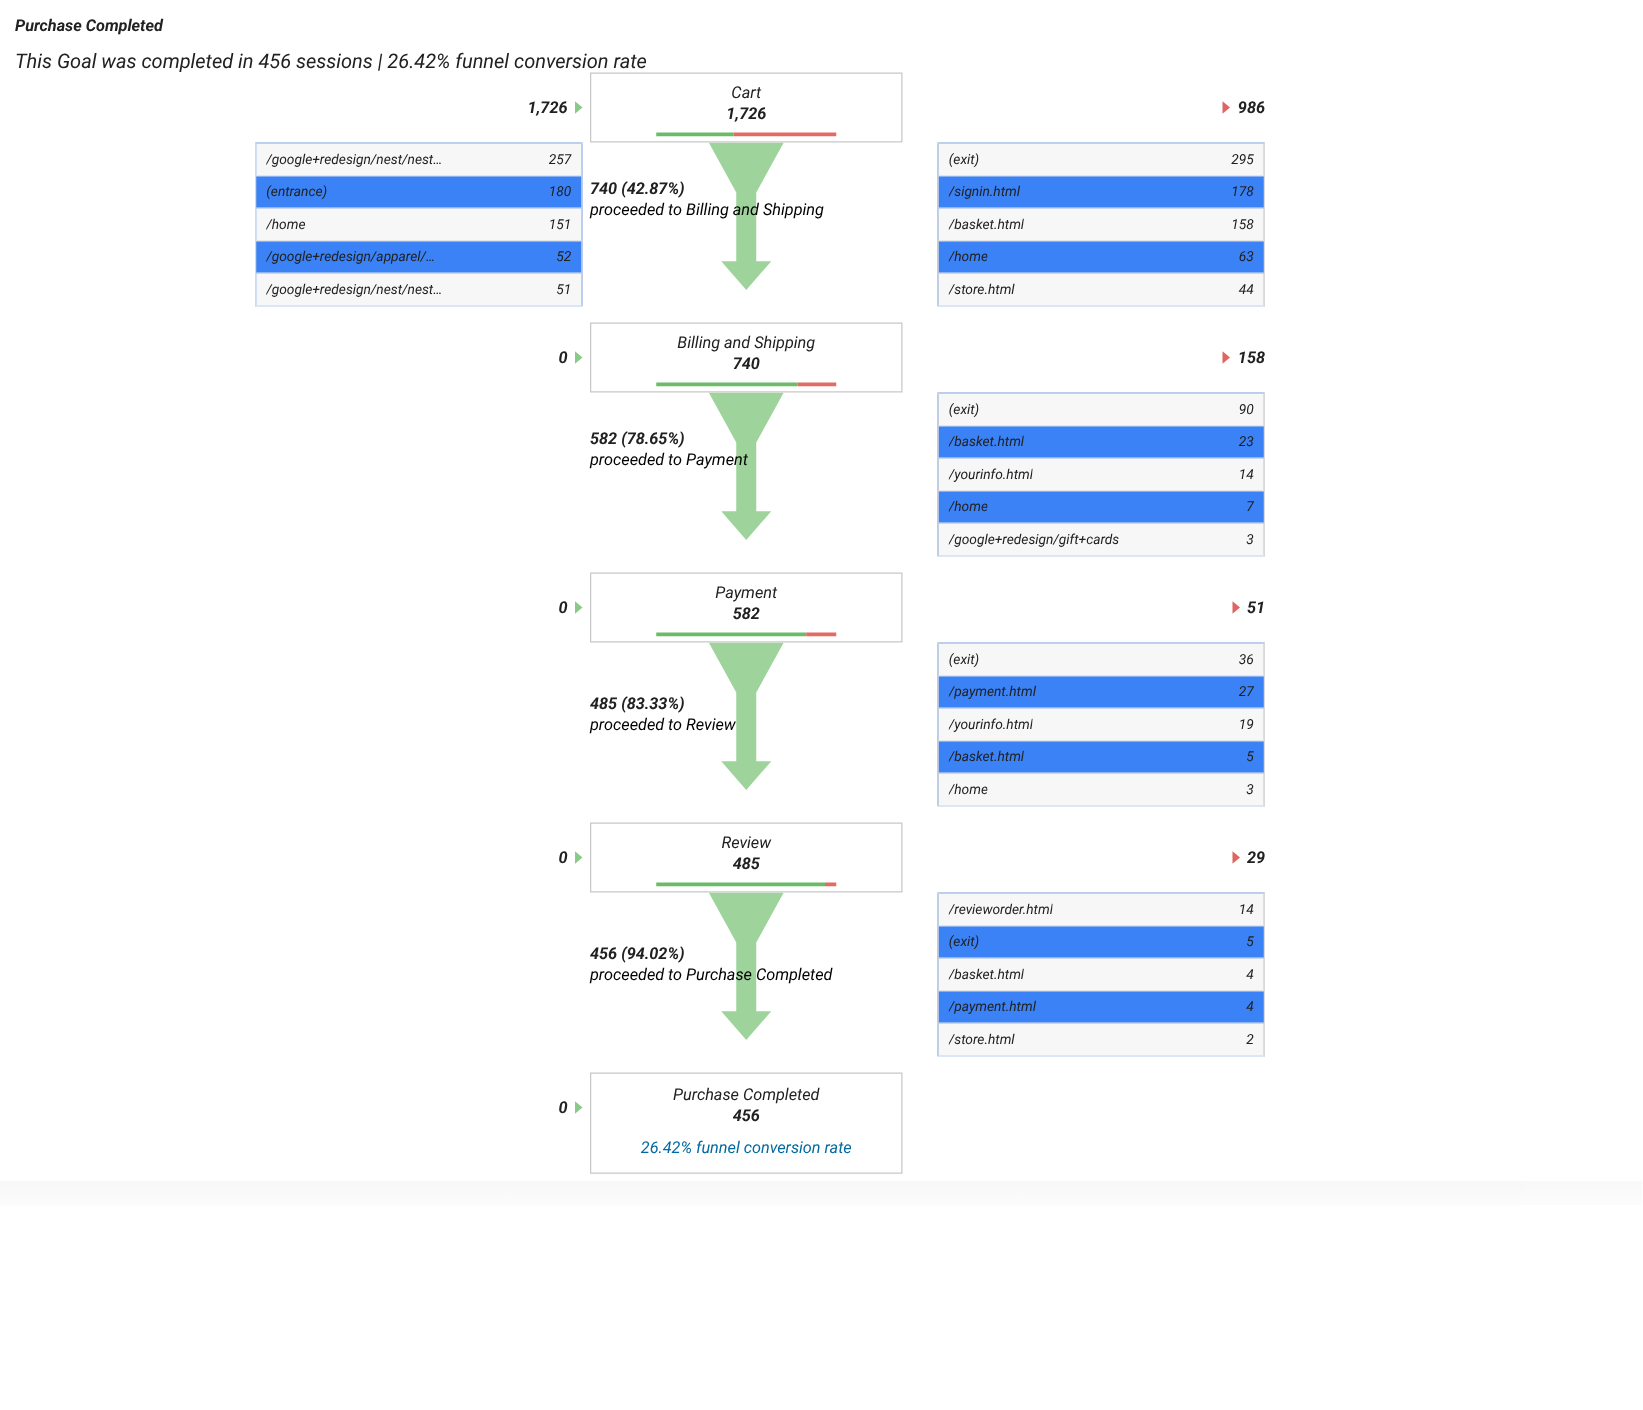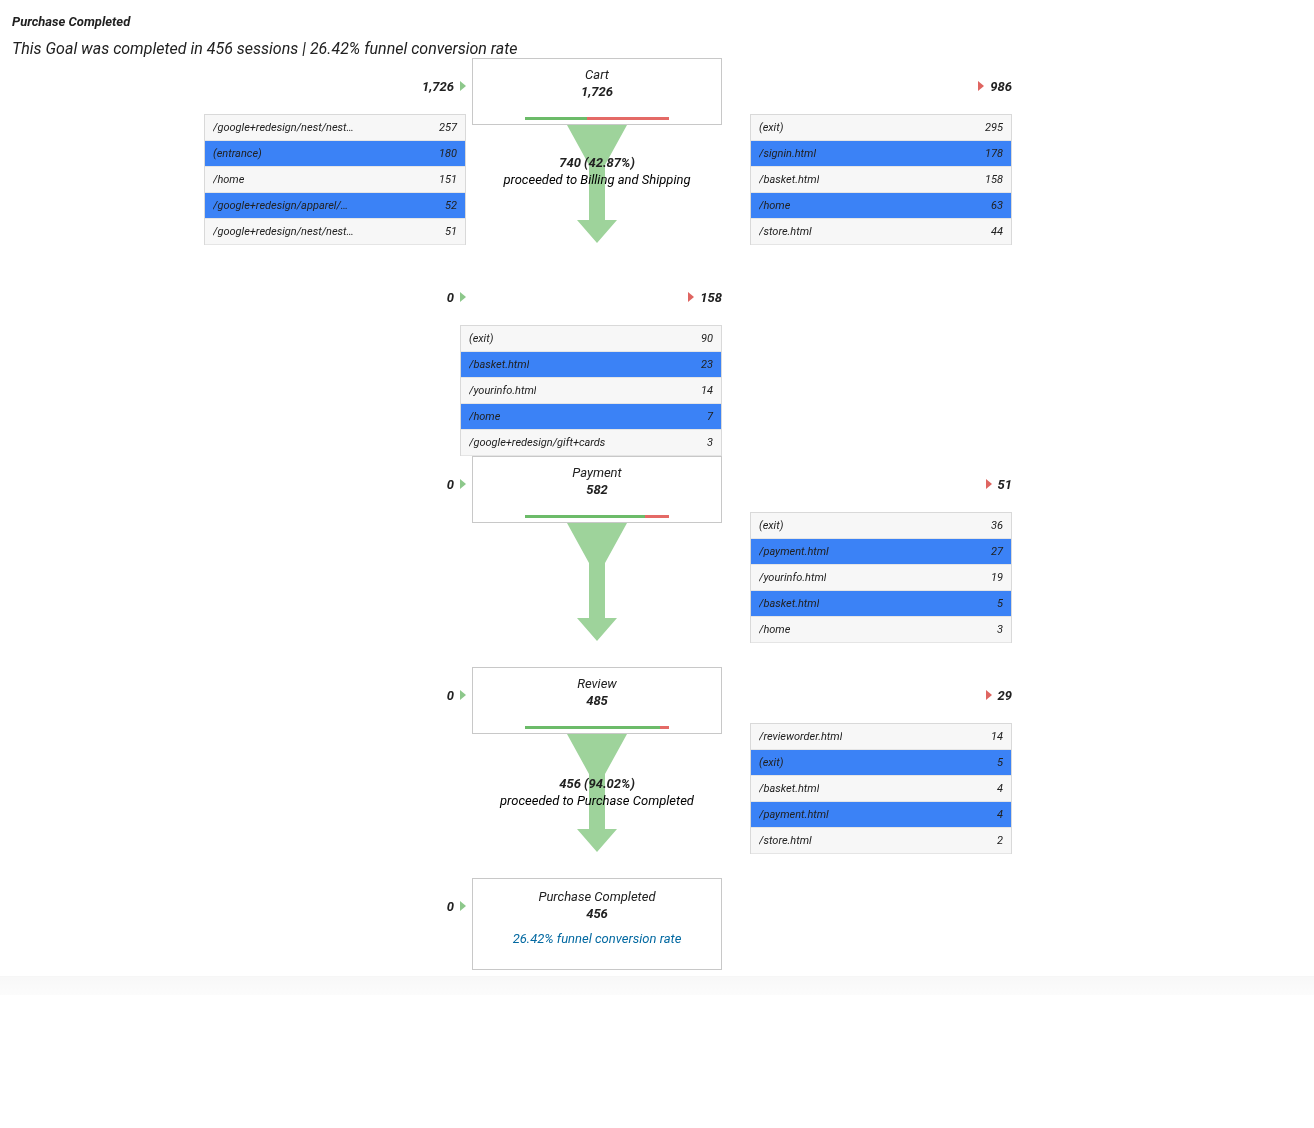--- a/index.html
+++ b/index.html
@@ -98,21 +98,21 @@
   }
   .path-row .cnt {
     flex: 0 0 auto;
     padding-left: 6px;
     text-align: right;
   }
   .step-box {
     border: 1px solid #c8c8c8;
     background: #fff;
     text-align: center;
-    padding: 8px 6px 16px;
+    padding: 8px 6px 5px;
     position: relative;
     height: 41px;
     box-sizing: content-box;
   }
   .step-box.final {
     height: 64px;
     padding-top:10px;
   }
   .step-name {
     font-size: 13px;
@@ -133,21 +133,21 @@
   .bar-green { background: #6cbb69; }
   .bar-red { background: #e46a66; }
   .conv-rate {
     font-size: 13px;
     margin-top: 10px;
     color: #0369a1;
   }
   .down-area {
     height: 120px;
     position: relative;
-    text-align: center;
+    text-align: left;
   }
   .down-area svg {
     position: absolute;
     top: 0; left: 0;
     width: 100%; height: 120px;
     pointer-events: none;
   }
   .down-text {
     position: relative;
     z-index: 2;
@@ -260,20 +260,40 @@
           </div>
         </div>
       </div>
       <div class="step-row">
         <div class="col-in">
           <div class="in-count">
             <span>0</span>
             <span class="tri-in"></span>
           </div>
         </div>
+        <div class="col-step">
+          <div class="step-box">
+            <div class="step-name">Billing and Shipping</div>
+            <div class="step-value">740</div>
+            <div class="bar">
+              <div class="bar-green" style="flex: 0.7865 1 0%;"></div>
+              <div class="bar-red" style="flex: 0.2135 1 0%;"></div>
+            </div>
+          </div>
+          <div class="down-area">
+            <svg viewBox="0 0 250 120" preserveAspectRatio="none">
+              <path d="M95,0 L155,0 L133,40 L133,95 L145,95 L125,118 L105,95 L117,95 L117,40 Z" fill="#9ed39b"></path>
+            </svg>
+            <div class="down-text">
+              <div class="stat">582 (78.65%)</div>
+              <div class="desc">proceeded to Payment</div>
+            </div>
+          </div>
+          <div class="gap"></div>
+        </div>
         <div class="col-out">
           <div class="out-count">
             <span class="tri-out"></span>
             <span>158</span>
           </div>
           <div class="path-table">
             <div class="path-row">
               <span class="pth">(exit)</span>
               <span class="cnt">90</span>
             </div>
@@ -309,20 +329,24 @@
             <div class="step-value">582</div>
             <div class="bar">
               <div class="bar-green" style="flex: 0.8333 1 0%;"></div>
               <div class="bar-red" style="flex: 0.1667 1 0%;"></div>
             </div>
           </div>
           <div class="down-area">
             <svg viewBox="0 0 250 120" preserveAspectRatio="none">
               <path d="M95,0 L155,0 L133,40 L133,95 L145,95 L125,118 L105,95 L117,95 L117,40 Z" fill="#9ed39b"></path>
             </svg>
+            <div class="down-text shift">
+              <div class="stat">485 (83.33%)</div>
+              <div class="desc">proceeded to Review</div>
+            </div>
           </div>
           <div class="gap"></div>
         </div>
         <div class="col-out">
           <div class="out-count">
             <span class="tri-out"></span>
             <span>51</span>
           </div>
           <div class="path-table">
             <div class="path-row">

